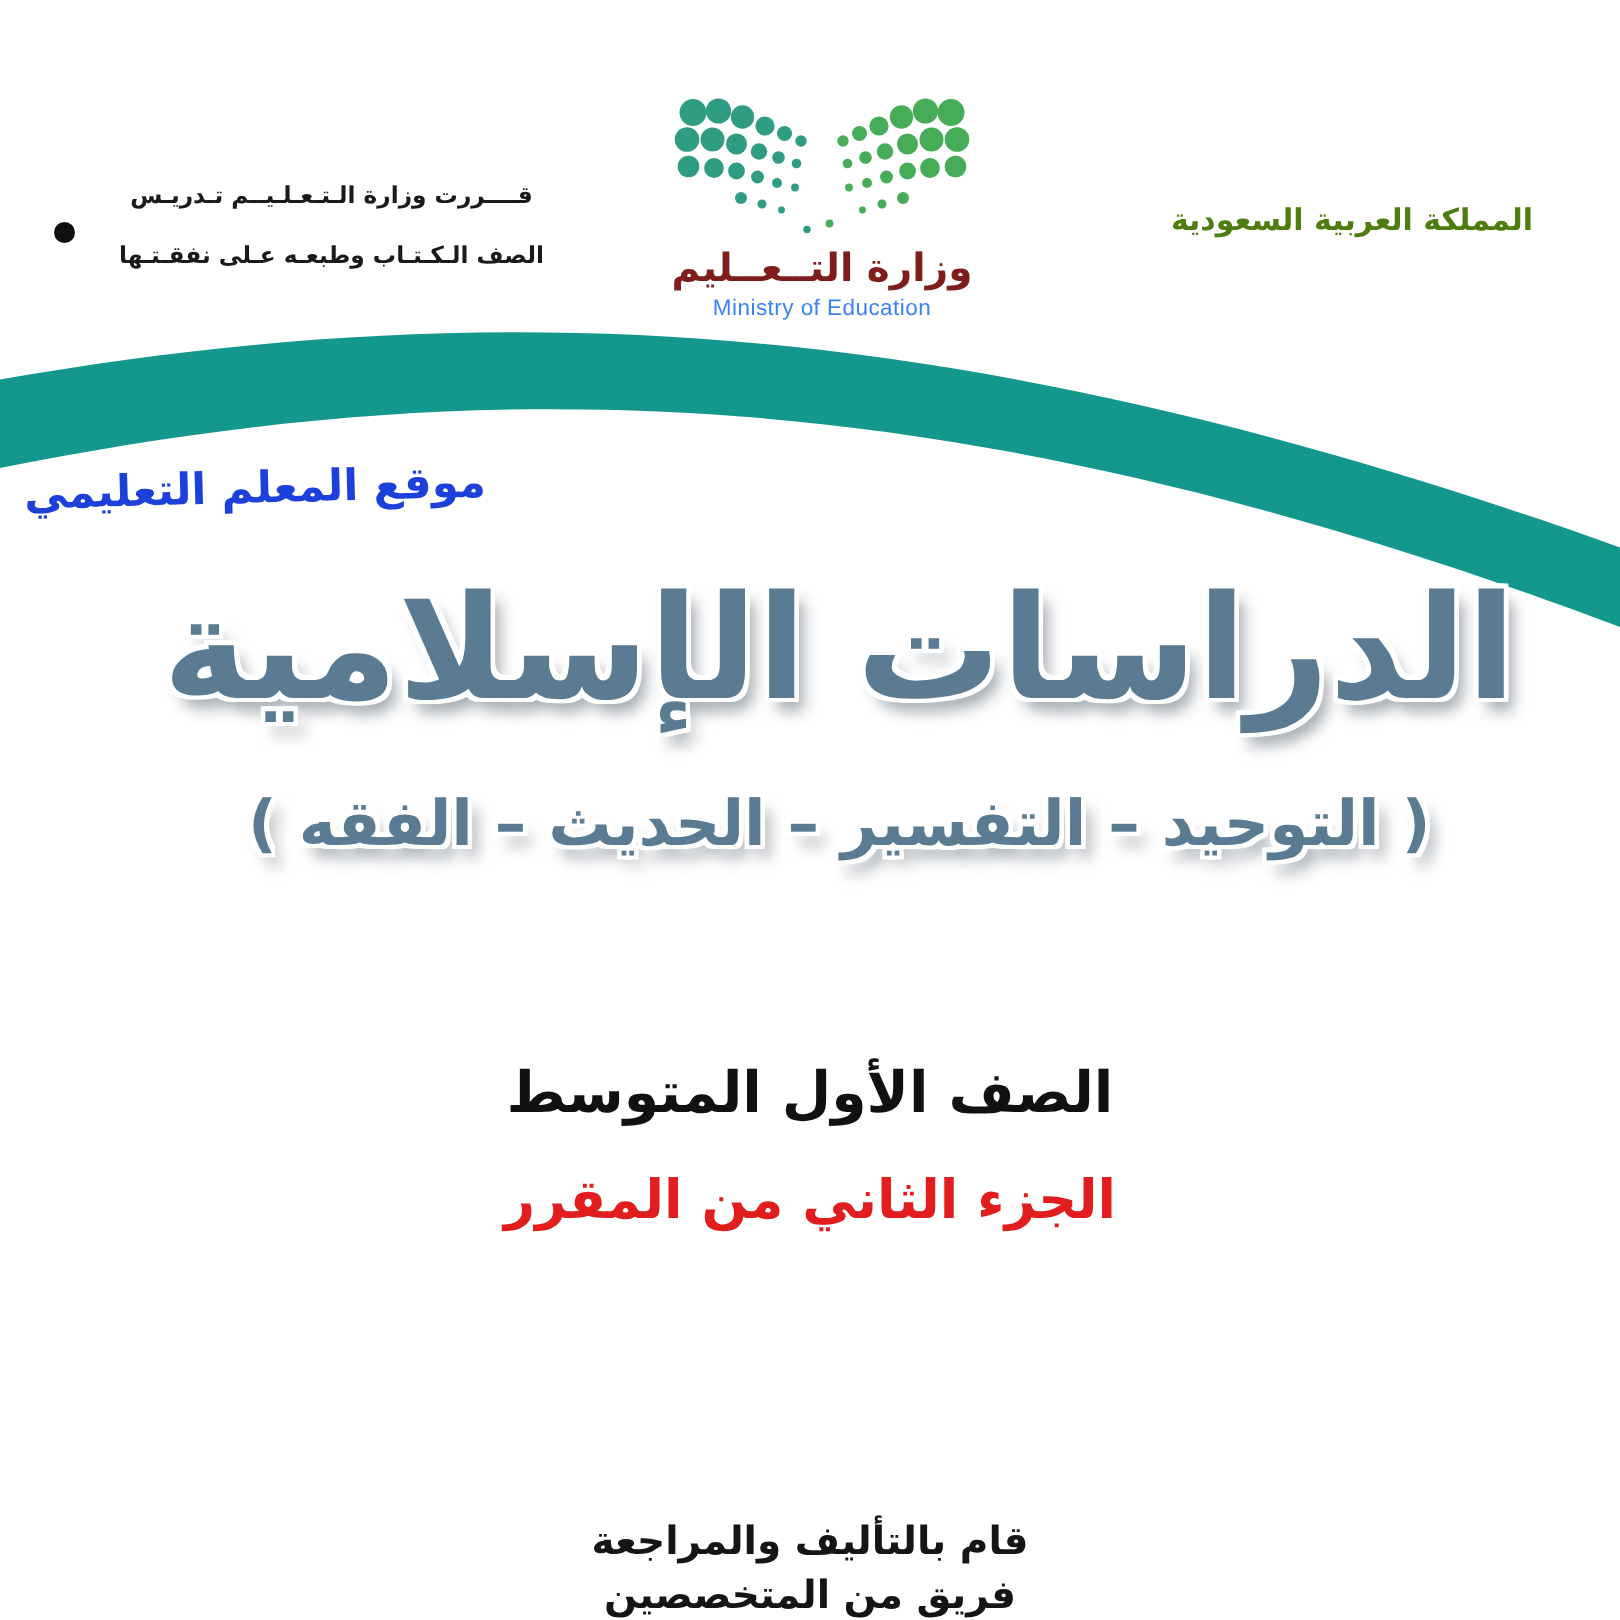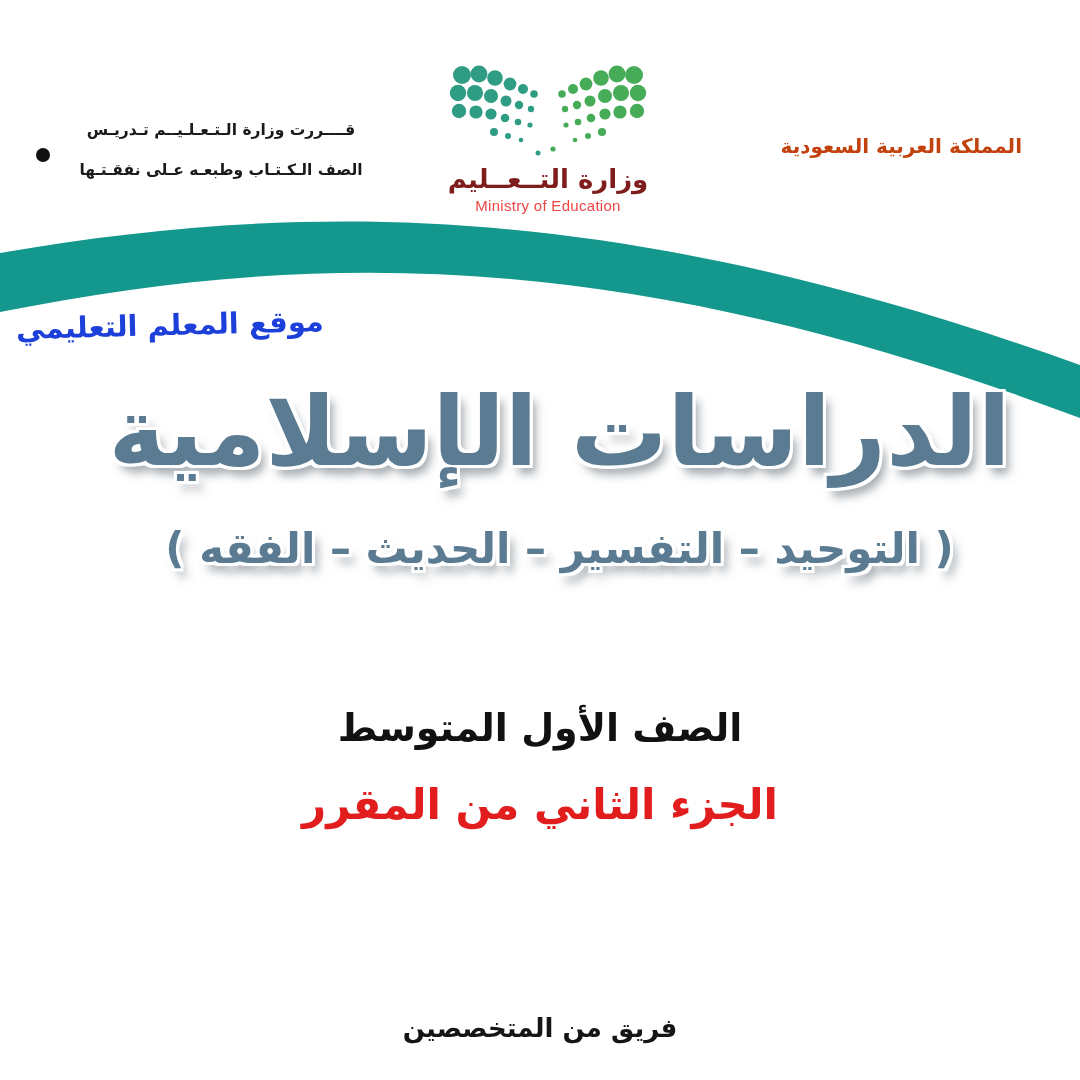--- a/index.html
+++ b/index.html
@@ -14,45 +14,45 @@
         background:#111;}
   .decision .dline{margin-left:30px;text-align:center;font-size:15.5px;font-weight:bold;
         color:#1a1a1a;line-height:40px;white-space:nowrap;}
 
   
   .logo{left:440px;top:62px;width:216px;text-align:center;}
   .logo svg{display:block;margin:0 auto;}
   .wordmark-ar{font-size:26px;font-weight:bold;color:#7f1d1d;line-height:30px;margin-top:2px;
         white-space:nowrap;}
   .wordmark-en{font-family:"Liberation Sans","DejaVu Sans",sans-serif;font-size:15px;
-        color:#ef4444;letter-spacing:.3px;margin-top:3px;white-space:nowrap;}
+        color:#3b82f6;letter-spacing:.3px;margin-top:3px;white-space:nowrap;}
 
   
-  .country{right:58px;top:134px;font-size:20px;font-weight:bold;color:#c2410c;white-space:nowrap;}
+  .country{right:58px;top:134px;font-size:20px;font-weight:bold;color:#4d7c0f;white-space:nowrap;}
 
   
   .ribbon{left:0;top:0;}
 
   
   .watermark{left:16px;top:308px;font-size:29px;font-weight:bold;color:#1c40d9;
         transform:rotate(-1.5deg);white-space:nowrap;}
 
   
   .outlined{color:#5a7b92;
     text-shadow:
       -3px -3px 0 #fff, 3px -3px 0 #fff, -3px 3px 0 #fff, 3px 3px 0 #fff,
       -3px 0 0 #fff, 3px 0 0 #fff, 0 -3px 0 #fff, 0 3px 0 #fff,
       6px 9px 10px rgba(90,100,112,.55); padding-left: 39px;}
   .title{left:0;right:0;top:380px;margin:0;text-align:center;font-size:96px;font-weight:bold;
         line-height:1.1;letter-spacing:1px;}
   .subtitle{left:0;right:0;top:524px;text-align:center;font-size:42px;font-weight:bold;}
 
   
   .grade{left:0;right:0;top:706px;text-align:center;font-size:38px;font-weight:bold;color:#111;}
-  .part{left:0;right:0;top:780px;text-align:center;font-size:42px;font-weight:bold;color:#e11d1d;}
+  .part{left:0;right:0;top:780px;text-align:center;font-size:36px;font-weight:bold;color:#e11d1d;}
 
   
   .credits{left:0;right:0;top:1010px;text-align:center;font-size:26px;font-weight:bold;
         color:#151515;line-height:36px;}
 </style>
 </head>
 <body>
 
 <div class="page">
 
@@ -125,16 +125,17 @@
 
   <div class="abs ar watermark">موقع المعلم التعليمي</div>
 
   <h1 class="abs ar title outlined">الدراسات الإسلامية</h1>
   <div class="abs ar subtitle outlined">( التوحيد – التفسير – الحديث – الفقه )</div>
 
   <div class="abs ar grade">الصف الأول المتوسط</div>
   <div class="abs ar part">الجزء الثاني من المقرر</div>
 
   <div class="abs ar credits">
+    <div>قام بالتأليف والمراجعة</div>
     <div>فريق من المتخصصين</div>
   </div>
 
 </div>
 
 </body></html>

